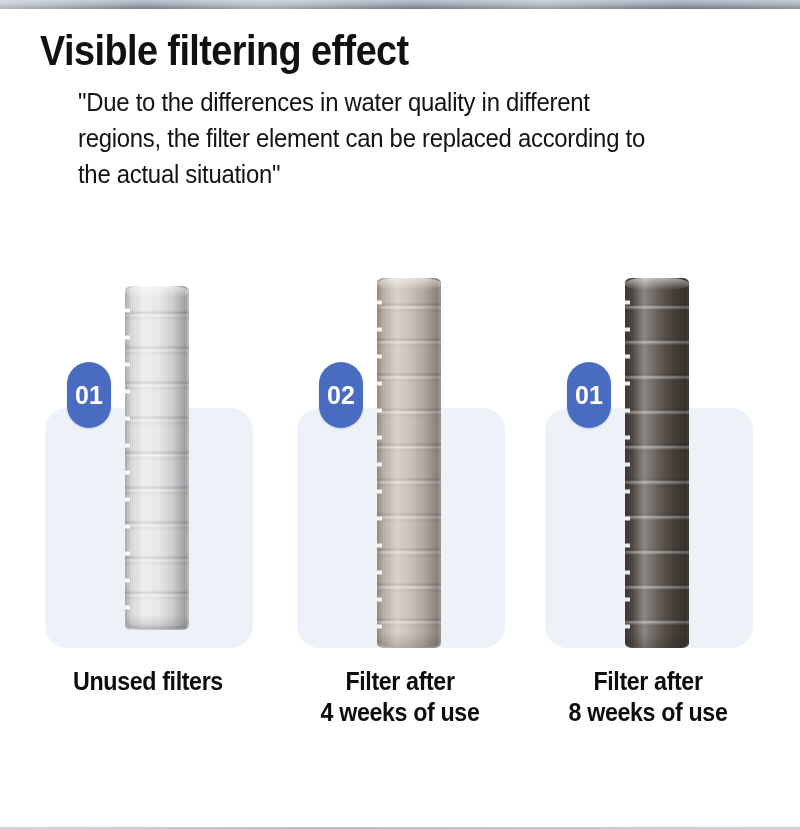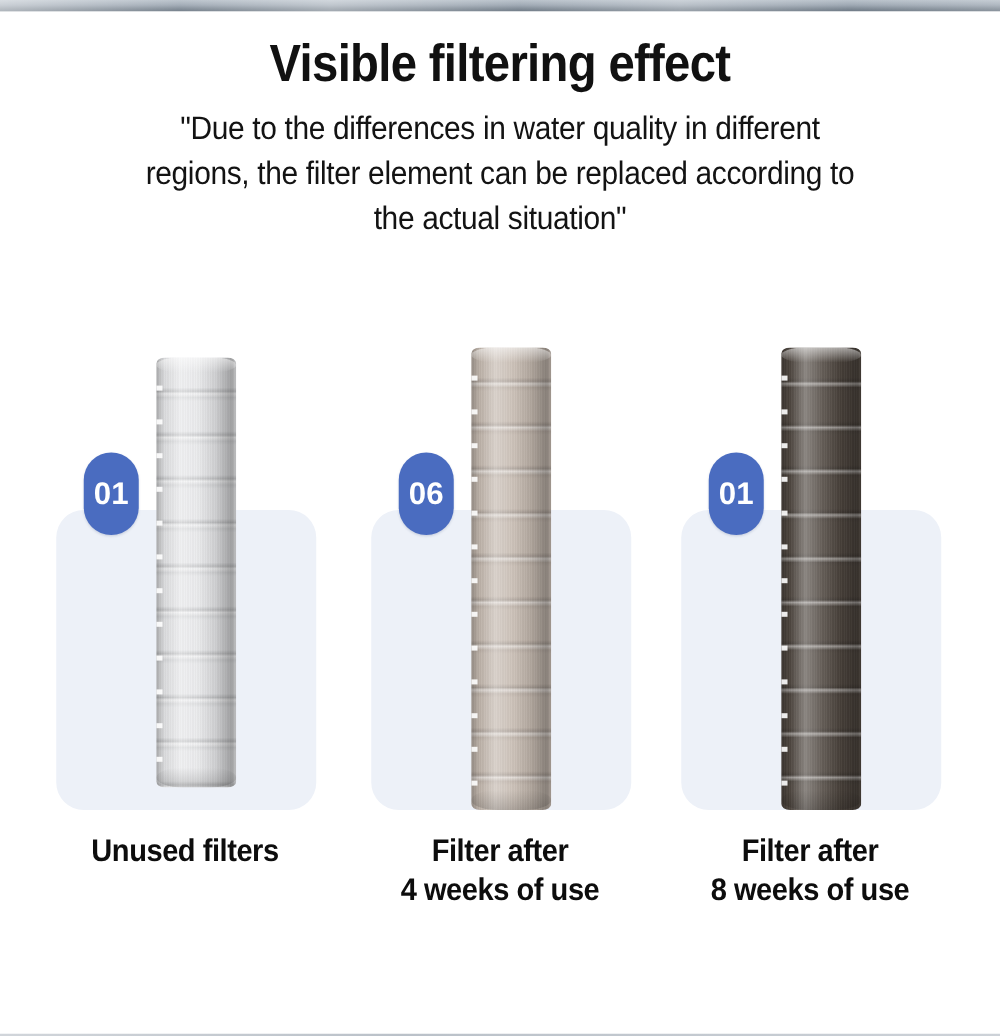--- a/index.html
+++ b/index.html
@@ -18,21 +18,21 @@
   }
   #top-strip .sheen{
     position:absolute;left:0;top:0;width:100%;height:100%;
     background:linear-gradient(90deg,rgba(255,255,255,.45) 0%,rgba(255,255,255,.05) 18%,
       rgba(255,255,255,.35) 33%,rgba(255,255,255,.02) 52%,rgba(255,255,255,.28) 68%,
       rgba(255,255,255,.0) 85%,rgba(255,255,255,.18) 100%);
   }
 
   
   #heading-block{
-    position:absolute;left:0;top:28px;width:800px;text-align:center;
+    position:absolute;left:0;top:28px;width:800px;
   }
   #page-title{
     font-size:42px;font-weight:bold;color:#111111;
     letter-spacing:-0.6px;
     transform:scaleX(.9);transform-origin:center;
     line-height:1.08;
     margin:0;
   }
   #subtitle{
     margin:12px auto 0;width:700px;
@@ -201,21 +201,21 @@
     <div class="card" style="background: rgb(237, 241, 248);"></div>
     <div class="filter filter-1">
       <div class="body" id="body1" style="background: rgb(198, 186, 176);"></div>
       <div class="ridges"></div>
       <div class="fibre"></div>
       <div class="shade"></div>
       <div class="nicks"></div>
       <div class="cap-top"></div>
       <div class="cap-bot"></div>
     </div>
-    <div class="badge" style="background: rgb(74, 108, 192);">06</div>
+    <div class="badge" style="background: rgb(74, 108, 192);">02</div>
     <div class="caption">
       <span class="cap-line">Filter after</span>
       <span class="cap-line">4 weeks of use</span>
     </div>
   </div>
 
   <div class="column col-2">
     <div class="card" style="background: rgb(237, 241, 248);"></div>
     <div class="filter filter-2">
       <div class="body" id="body2" style="background: rgb(78, 70, 63);"></div>

